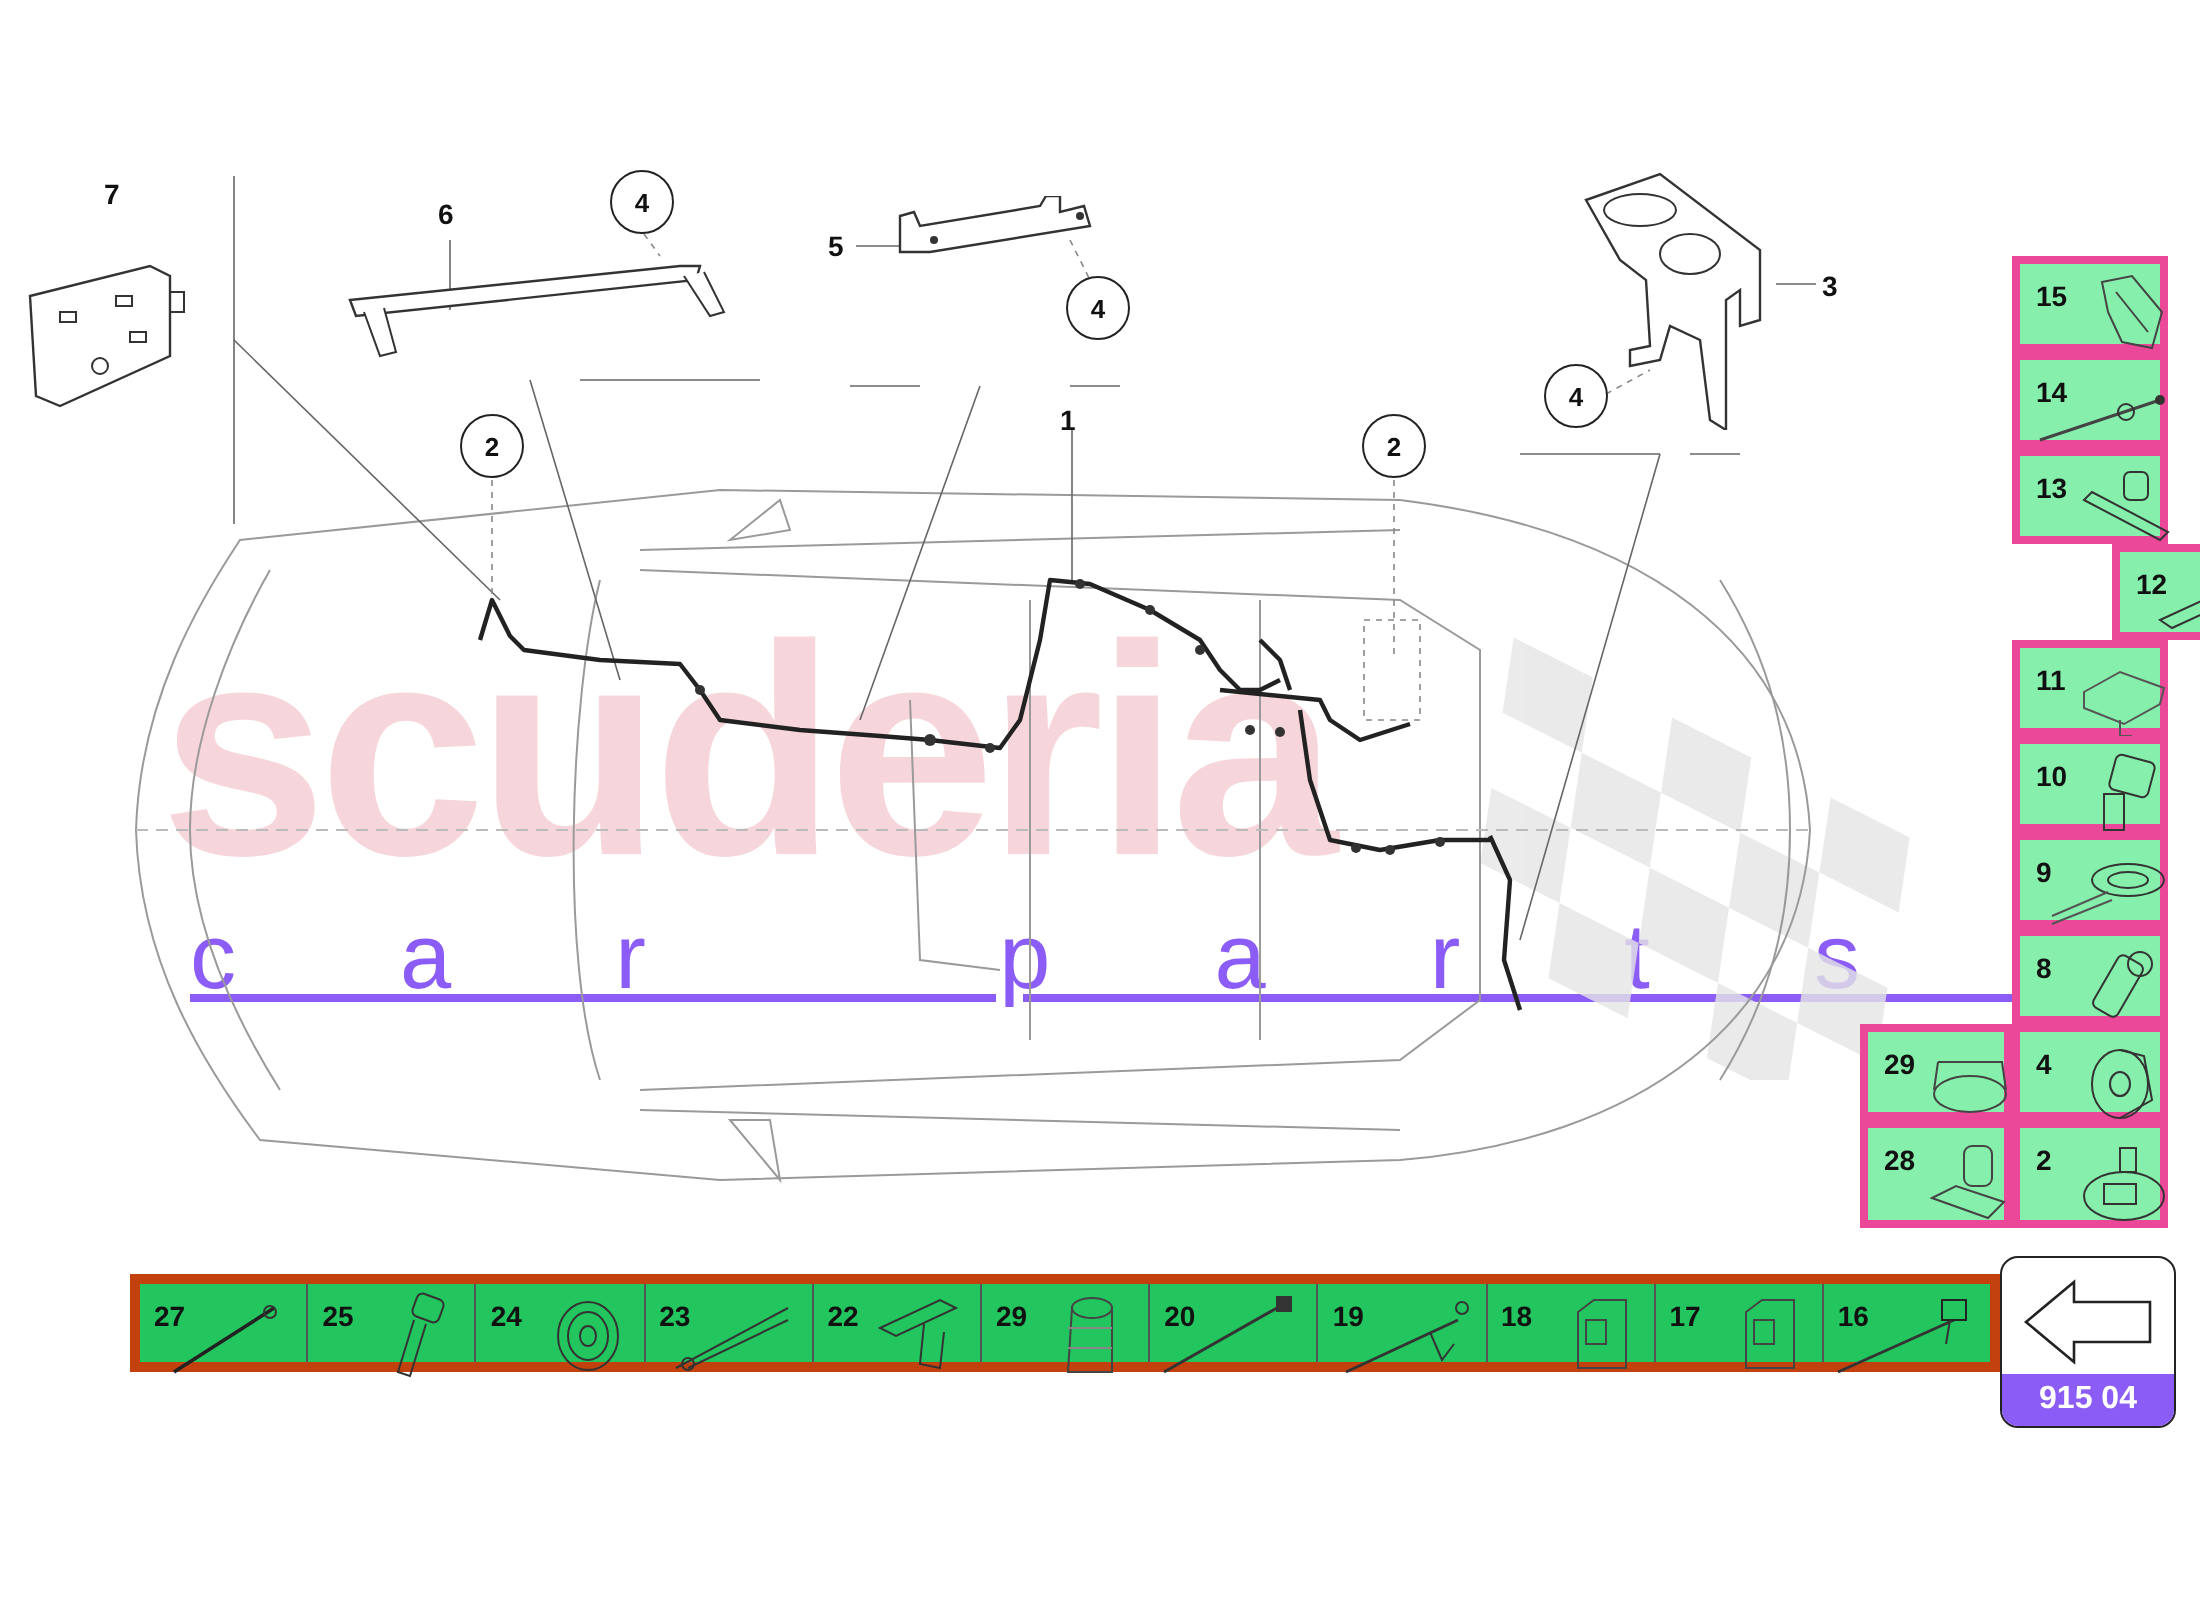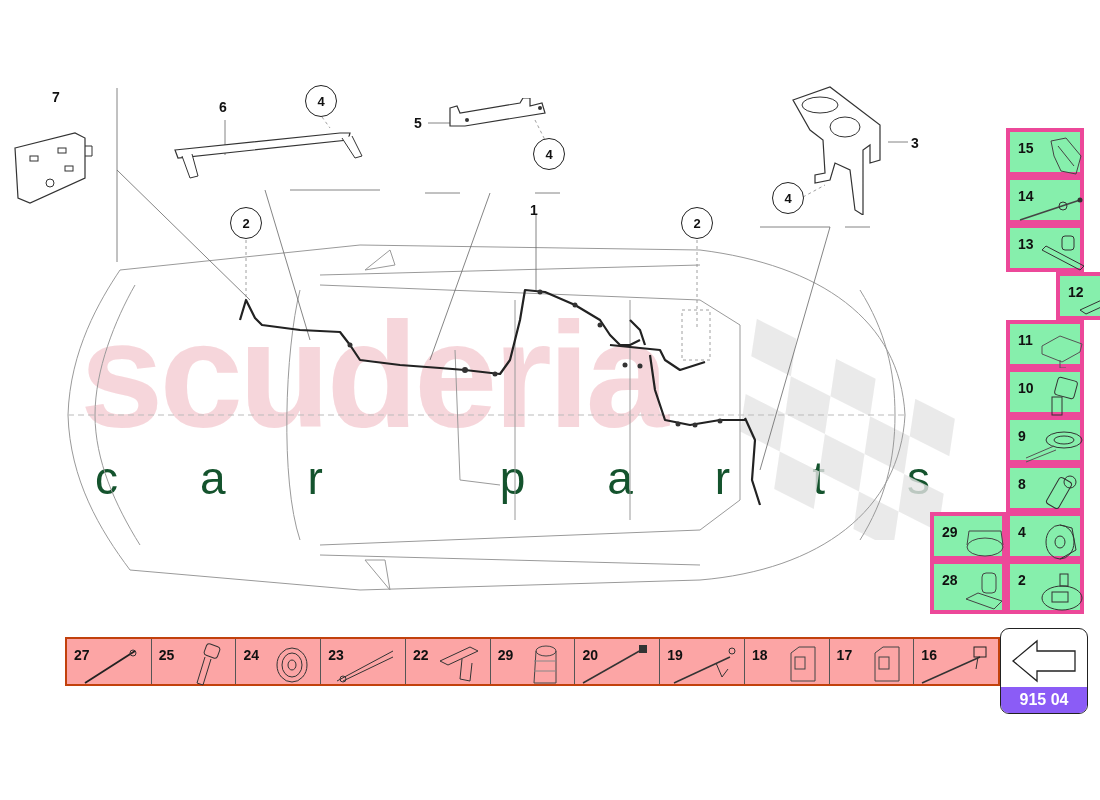--- a/index.html
+++ b/index.html
@@ -1,25 +1,25 @@
 <!DOCTYPE html>
 <html><head>
 <meta charset="utf-8">
 <style>
   html,body{margin:0;padding:0;background:#ffffff;}
   body{width:1100px;height:800px;position:relative;overflow:hidden;font-family:"Liberation Sans",sans-serif;color:#111;}
   .abs{position:absolute;}
   .label{position:absolute;font-weight:bold;font-size:14px;color:#111;line-height:1;}
   .callout{position:absolute;width:32px;height:32px;border:1.3px solid #222;border-radius:50%;background:#fff;display:flex;align-items:center;justify-content:center;font-weight:bold;font-size:13px;box-sizing:border-box;}
   .wm-main{position:absolute;left:80px;top:300px;font-size:150px;font-weight:bold;color:#f4c9cf;opacity:0.75;letter-spacing:-4px;line-height:1;}
-  .wm-sub{position:absolute;left:95px;top:455px;font-size:46px;color:#14532d;letter-spacing:82px;line-height:1;}
+  .wm-sub{position:absolute;left:95px;top:455px;font-size:46px;color:#8b5cf6;letter-spacing:82px;line-height:1;text-decoration:underline;}
   .thumb-box{position:absolute;border:4px solid #ec4899;background:#86efac;box-sizing:border-box;}
   .thumb-box .num{position:absolute;left:8px;top:8px;font-weight:bold;font-size:14px;}
   .thumb-box svg{position:absolute;}
-  .bottom-strip{position:absolute;left:65px;top:637px;width:935px;height:49px;border:2px solid #c2410c;box-sizing:border-box;display:flex;background:#fca5a5;}
+  .bottom-strip{position:absolute;left:65px;top:637px;width:935px;height:49px;border:5px solid #c2410c;box-sizing:border-box;display:flex;background:#22c55e;}
   .bottom-strip .cell{flex:1;border-right:1px solid #555;position:relative;}
   .bottom-strip .cell:last-child{border-right:none;}
   .bottom-strip .cell .num{position:absolute;left:7px;top:8px;font-weight:bold;font-size:14px;}
   .bottom-strip .cell svg{position:absolute;right:8px;top:4px;}
   .nav-box{position:absolute;left:1000px;top:628px;width:88px;height:86px;border:1.3px solid #222;border-radius:9px;overflow:hidden;background:#fff;box-sizing:border-box;}
   .nav-box .code{position:absolute;left:0;bottom:0;width:100%;height:26px;background:#8b5cf6;color:#fff;font-weight:bold;font-size:16px;display:flex;align-items:center;justify-content:center;}
 </style>
 </head>
 <body>
 

